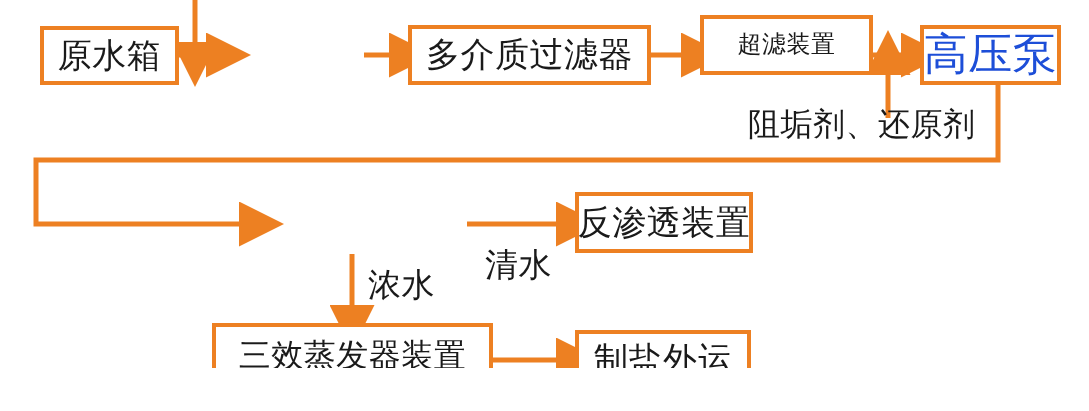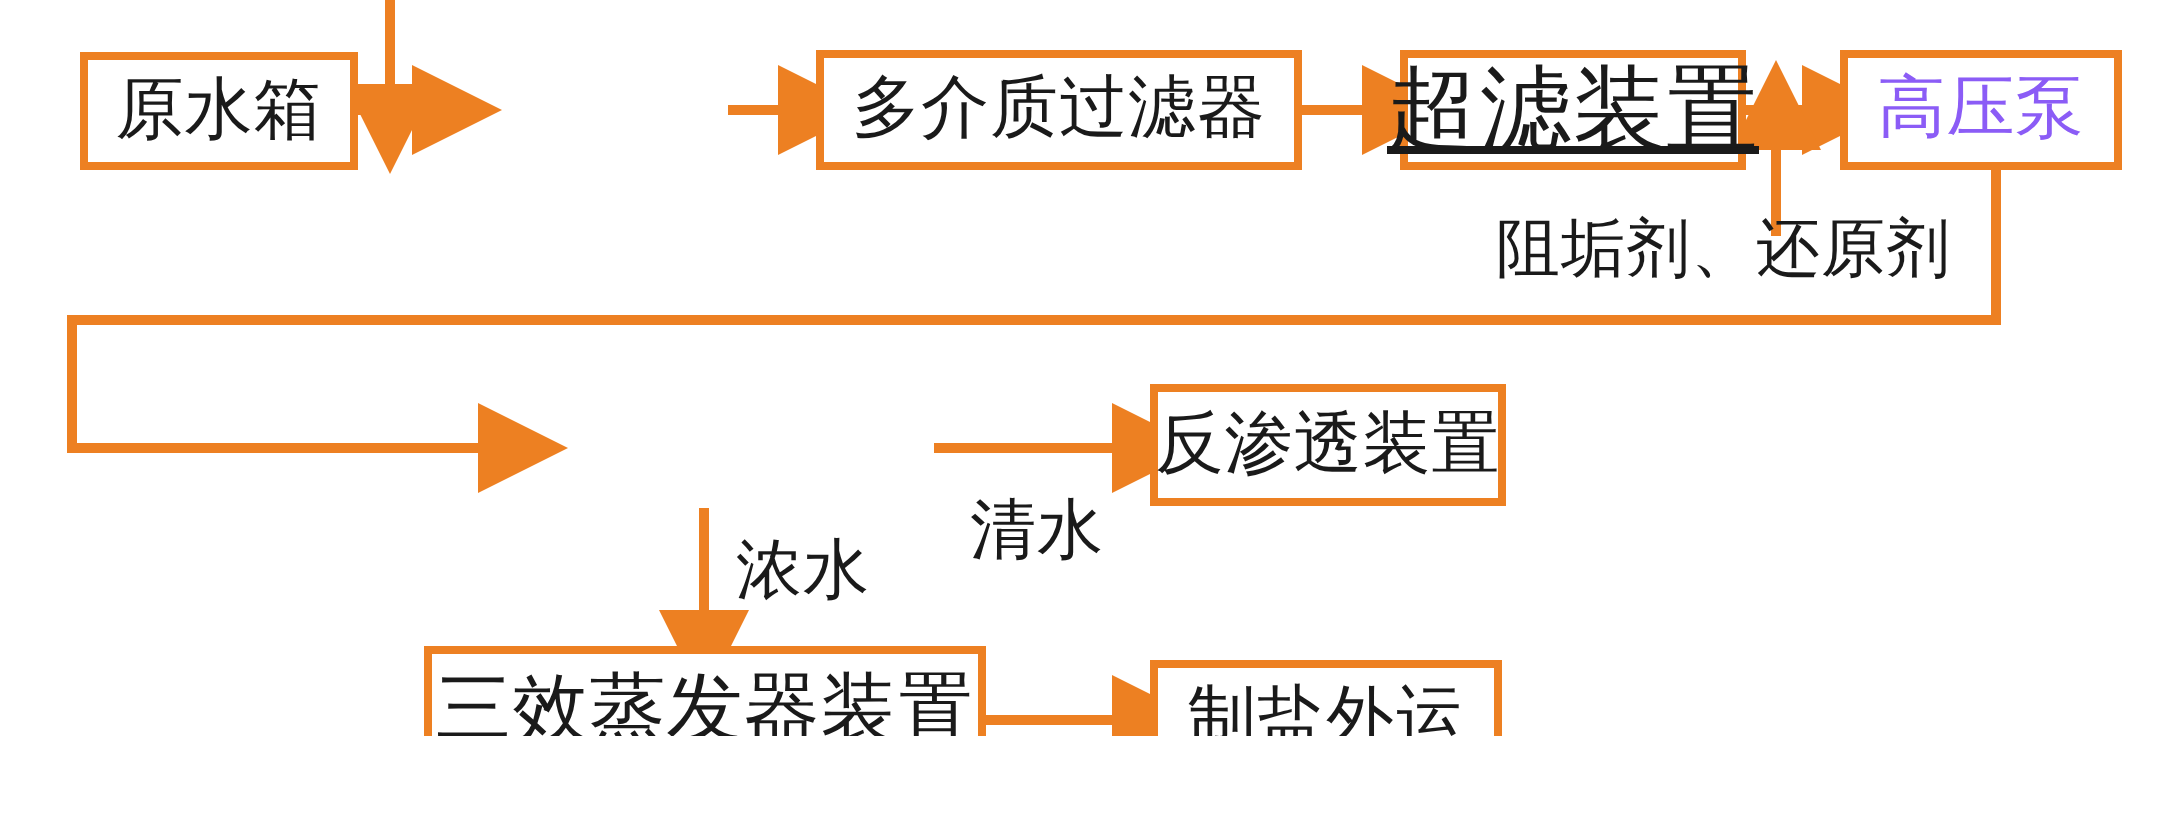--- a/index.html
+++ b/index.html
@@ -91,30 +91,30 @@
       <path d="M493,360 L561,360" marker-end="url(#ah)"></path>
     </g>
   </svg>
 
   <div class="node" style="left: 40px; top: 26px; width: 139px; height: 59px; font-size: 34px; border-color: rgb(237, 128, 34); color: rgb(26, 26, 26);">
     <span class="node-label">原水箱</span>
   </div>
   <div class="node" style="left: 408px; top: 25px; width: 243px; height: 60px; font-size: 34px; border-color: rgb(237, 128, 34); color: rgb(26, 26, 26);">
     <span class="node-label">多介质过滤器</span>
   </div>
-  <div class="node" style="left: 700px; top: 25px; width: 173px; height: 60px; font-size: 46px; border-color: rgb(237, 128, 34); color: rgb(26, 26, 26); text-decoration: underline;">
+  <div class="node" style="left: 700px; top: 15px; width: 173px; height: 60px; font-size: 24px; border-color: rgb(237, 128, 34); color: rgb(26, 26, 26);">
     <span class="node-label">超滤装置</span>
   </div>
-  <div class="node" style="left: 920px; top: 25px; width: 141px; height: 60px; font-size: 34px; border-color: rgb(237, 128, 34); color: #8b5cf6;">
+  <div class="node" style="left: 920px; top: 25px; width: 141px; height: 60px; font-size: 44px; border-color: rgb(237, 128, 34); color: #1d4ed8;">
     <span class="node-label">高压泵</span>
   </div>
   <div class="node" style="left: 575px; top: 192px; width: 178px; height: 61px; font-size: 34px; border-color: rgb(237, 128, 34); color: rgb(26, 26, 26);">
     <span class="node-label">反渗透装置</span>
   </div>
-  <div class="node" style="left: 212px; top: 323px; width: 281px; height: 65px; font-size: 38px; border-color: rgb(237, 128, 34); color: rgb(26, 26, 26);">
+  <div class="node" style="left: 212px; top: 323px; width: 281px; height: 65px; font-size: 32px; border-color: rgb(237, 128, 34); color: rgb(26, 26, 26);">
     <span class="node-label">三效蒸发器装置</span>
   </div>
   <div class="node" style="left: 575px; top: 330px; width: 176px; height: 60px; font-size: 34px; border-color: rgb(237, 128, 34); color: rgb(26, 26, 26);">
     <span class="node-label">制盐外运</span>
   </div>
 
   <div class="edge-label" style="left: 700px; top: 108px; font-size: 32px; color: rgb(26, 26, 26); margin-left: 48px;">阻垢剂、还原剂</div>
   <div class="edge-label" style="left: 368px; top: 268px; font-size: 33px; color: rgb(26, 26, 26);">浓水</div>
   <div class="edge-label" style="left: 485px; top: 248px; font-size: 33px; color: rgb(26, 26, 26);">清水</div>
 

